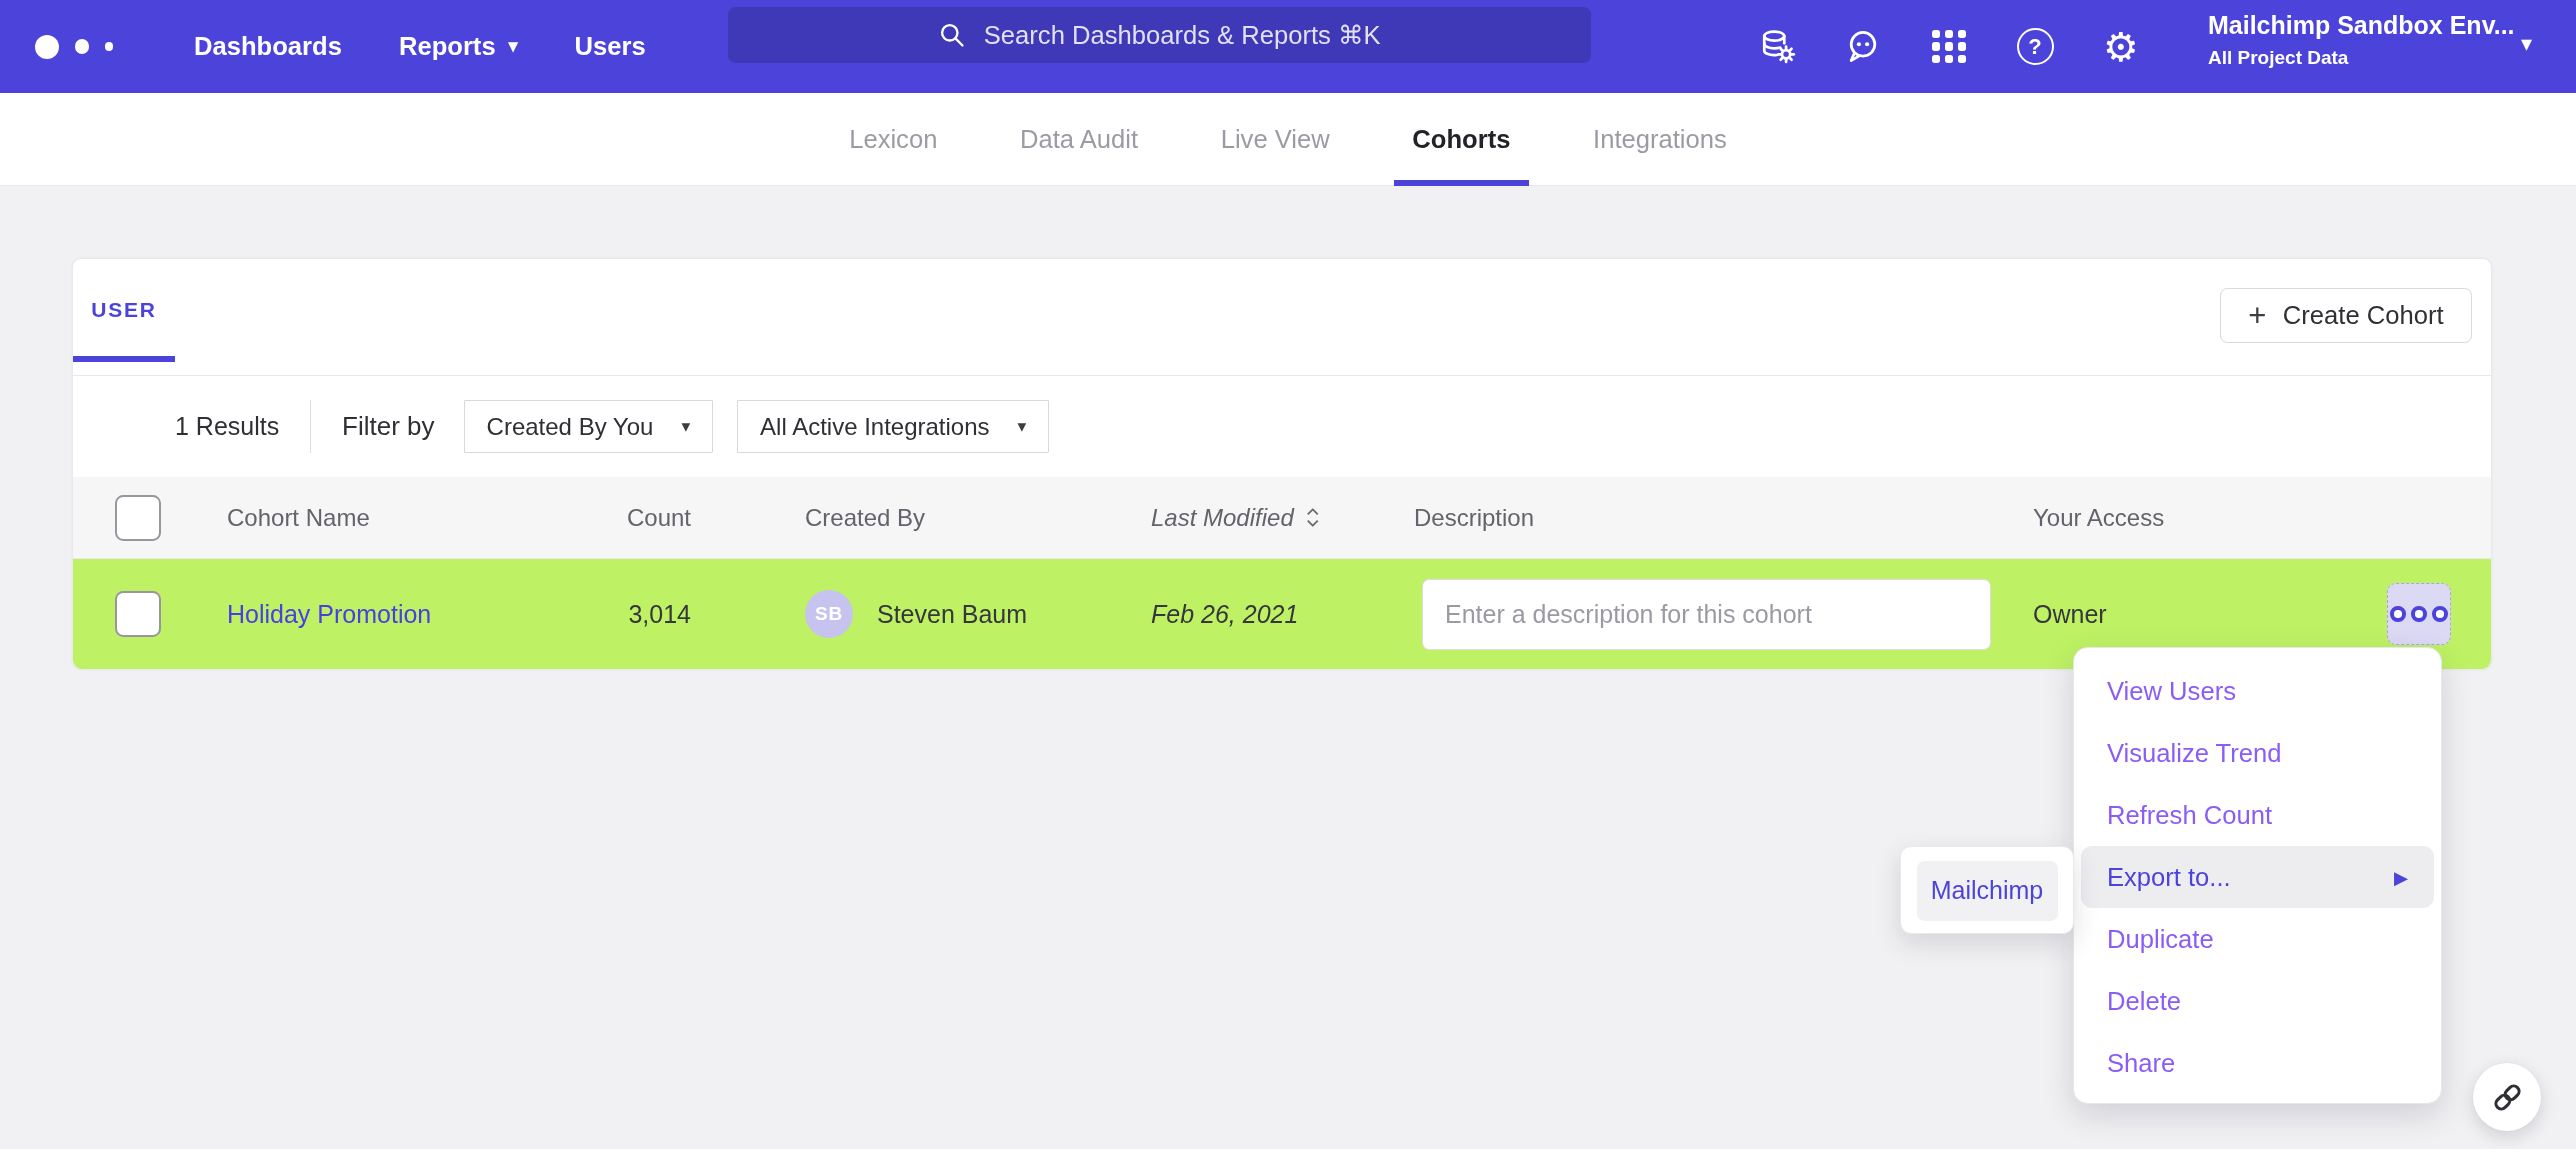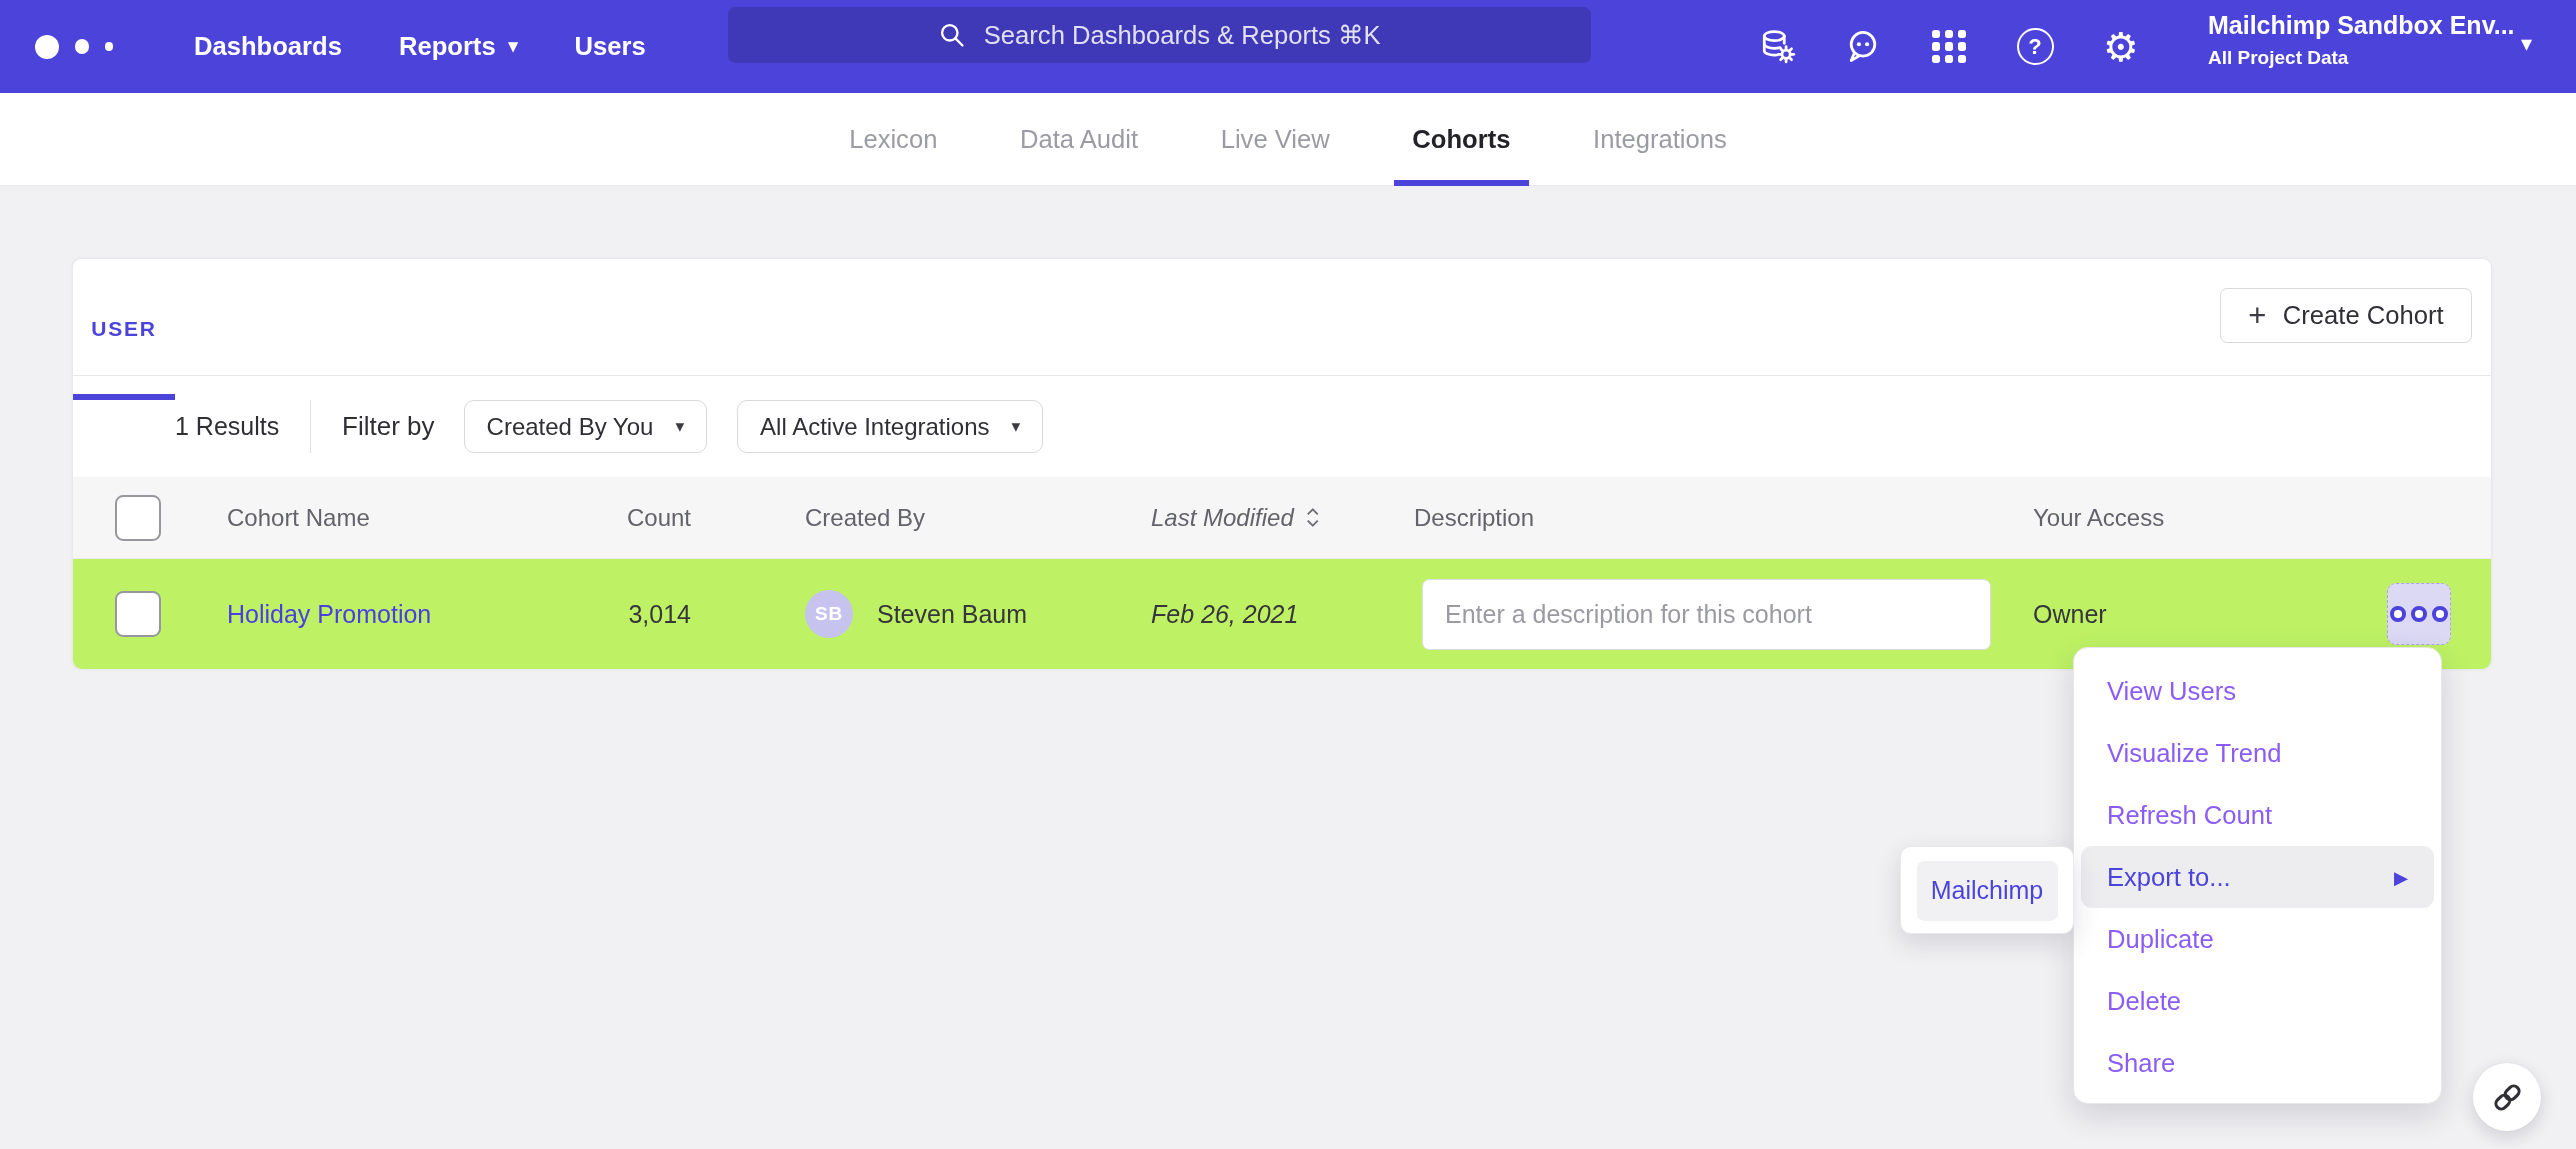--- a/index.html
+++ b/index.html
@@ -40,39 +40,39 @@
     font-size:25.6px; color:#9b9ba3; cursor:pointer; }
   .tab.active { color:#222228; font-weight:700; }
   .tab.active::after { content:""; position:absolute; left:0; right:0; bottom:0;
     height:5.5px; background:#4c43db; }
 
   
   .card { position:absolute; left:72px; top:258px; width:2420px; height:411px;
     background:#fff; border:0.9px solid #e9e9ec; border-radius:9.1px;
     box-shadow:0 0.9px 2.7px rgba(30,30,50,0.05); }
   .card-head { position:relative; height:117px; border-bottom:0.9px solid #e9e9ec; }
-  .panel-tab { position:absolute; left:0; top:0; width:102px; height:140px;
+  .panel-tab { position:absolute; left:0; top:0; width:102px; height:102px;
     display:flex; align-items:center; justify-content:center;
     color:#4c43db; font-size:21px; font-weight:700; letter-spacing:1.8px; cursor:pointer; }
   .panel-tab::after { content:""; position:absolute; left:0; right:0; bottom:-0.9px;
     height:5.5px; background:#4c43db; }
   .create-btn { position:absolute; right:19px; top:29px; height:55px; padding:0 27.4px;
     border:0.9px solid #d8d8dd; border-radius:7.3px; background:#fff;
     display:flex; align-items:center; gap:16.5px; font-size:25.6px; color:#2f2f35;
     font-weight:500; cursor:pointer; }
   .plus { font-size:31px; font-weight:400; color:#3c3c42; line-height:1; }
 
   
   .filter-row { position:relative; height:101px; display:flex; align-items:center; padding-left:102px; }
   .results { font-size:25px; color:#2f2f35; }
   .vdiv { width:0.9px; height:53px; background:#dfdfe3; margin:0 31px; }
   .filter-by { font-size:26px; color:#2f2f35; margin-right:29px; }
-  .drop-btn { height:53px; border:0.9px solid #d8d8dd; border-radius:10px; background:#fff;
-    display:flex; align-items:center; gap:22px; padding:0 22px; font-size:24px;
-    color:#2f2f35; font-weight:500; margin-right:30px; cursor:pointer; }
+  .drop-btn { height:53px; border:0.9px solid #d8d8dd; border-radius:1px; background:#fff;
+    display:flex; align-items:center; gap:28px; padding:0 22px; font-size:24px;
+    color:#2f2f35; font-weight:500; margin-right:24px; cursor:pointer; }
   .drop-btn .caret { color:#3c3c42; font-size:17.4px; }
   .cohort-search { position:absolute; right:26.5px; top:16.5px; width:305px; height:68px;
     background:#f4f4f6; border-radius:9.1px; display:flex; align-items:center; padding:0 20px; gap:14.6px; }
   .cohort-search input { border:none; outline:none; background:transparent; font-size:25.6px;
     color:#5a5a62; width:210px; font-family:"Liberation Sans", sans-serif; }
   .cohort-search input::placeholder { color:#9a9aa2; }
 
   
   .thead { position:relative; height:82px; background:#f6f6f7;
     border-bottom:0.9px solid #ebebee; font-size:24px; color:#63636b; }

